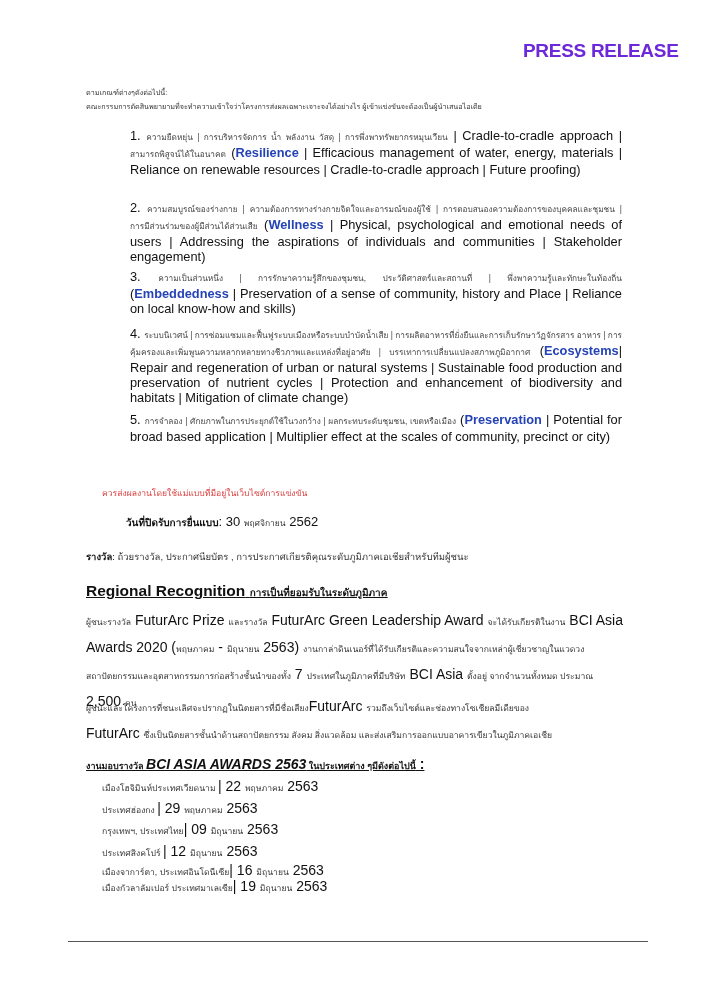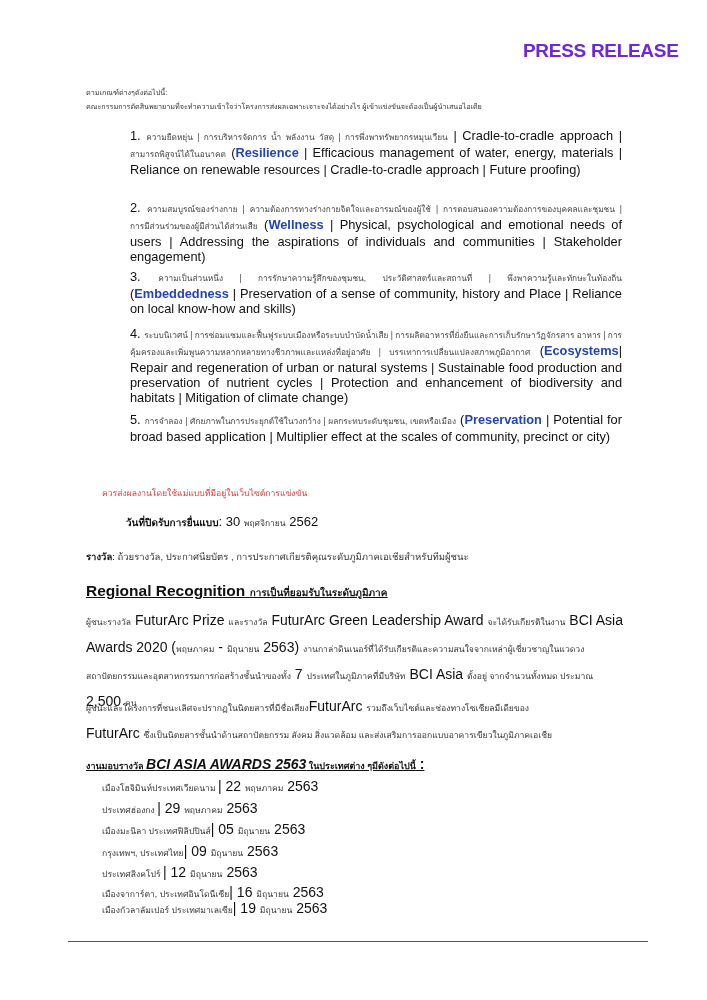--- a/index.html
+++ b/index.html
@@ -92,20 +92,19 @@
   <span class="th">ผู้ชนะและโครงการที่ชนะเลิศจะปรากฏในนิตยสารที่มีชื่อเสียง</span><span>FuturArc </span><span class="th">รวมถึงเว็บไซต์และช่องทางโซเชียลมีเดียของ</span><br><span>FuturArc </span><span class="th">ซึ่งเป็นนิตยสารชั้นนำด้านสถาปัตยกรรม สังคม สิ่งแวดล้อม และส่งเสริมการออกแบบอาคารเขียวในภูมิภาคเอเชีย</span>
 </div>
 
 <div class="abs awards-h">
   <span class="th">งานมอบรางวัล </span><span class="it">BCI ASIA AWARDS 2563</span><span class="th"> ในประเทศต่าง ๆมีดังต่อไปนี้</span><span> :</span>
 </div>
 
 <div class="abs venues">
   <div class="row"><span class="th">เมืองโฮจิมินห์ประเทศเวียดนาม </span><span>| 22 </span><span class="th">พฤษภาคม</span><span> 2563</span></div>
   <div class="row"><span class="th">ประเทศฮ่องกง </span><span> | 29 </span><span class="th">พฤษภาคม</span><span> 2563</span></div>
-  <div class="row"><span class="th">เมืองมะนิลา ประเทศฟิลิปปินส์</span><span>| 05 </span><span class="th">มิถุนายน</span><span> 2563</span></div>
   <div class="row"><span class="th">กรุงเทพฯ, ประเทศไทย</span><span>| 09 </span><span class="th">มิถุนายน</span><span> 2563</span></div>
   <div class="row"><span class="th">ประเทศสิงคโปร์ </span><span>| 12 </span><span class="th">มิถุนายน</span><span> 2563</span></div>
   <div class="row tight"><span class="th">เมืองจาการ์ตา, ประเทศอินโดนีเซีย</span><span>| 16 </span><span class="th">มิถุนายน</span><span> 2563</span></div>
   <div class="row tight"><span class="th">เมืองกัวลาลัมเปอร์ ประเทศมาเลเซีย</span><span>| 19 </span><span class="th">มิถุนายน</span><span> 2563</span></div>
 </div>
 
 <div class="abs hr"></div>
 
 </body></html>

